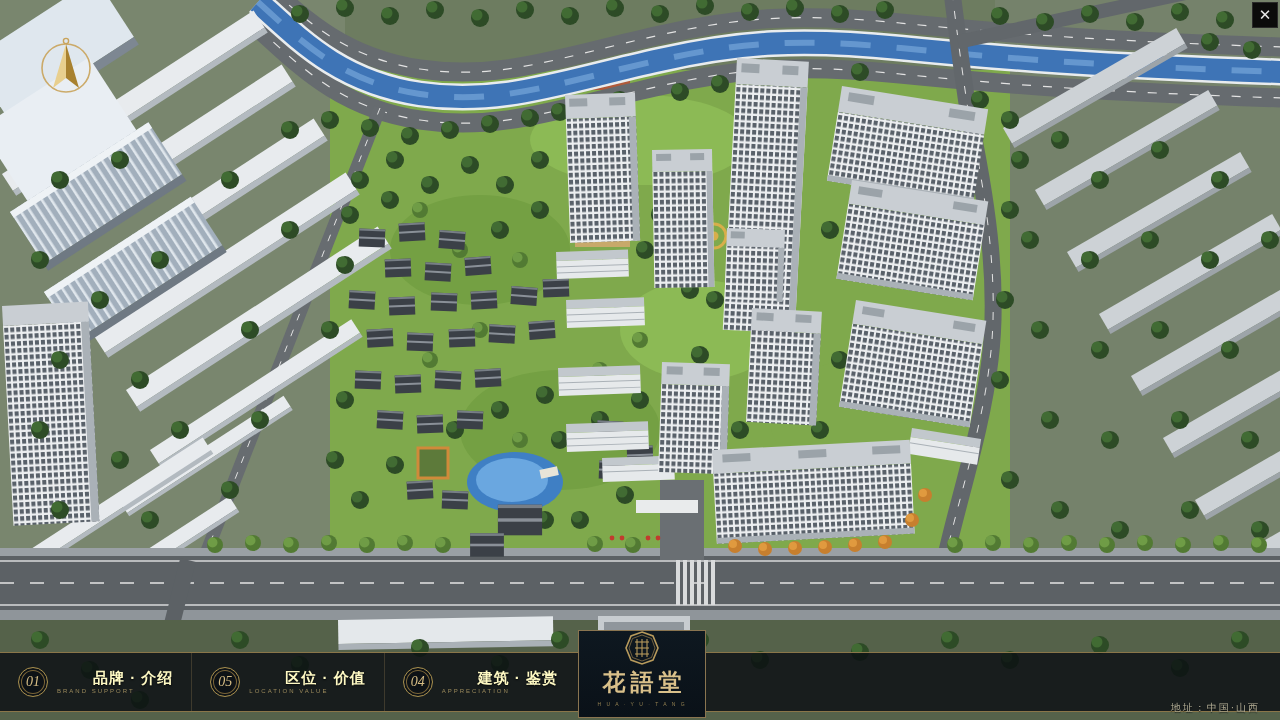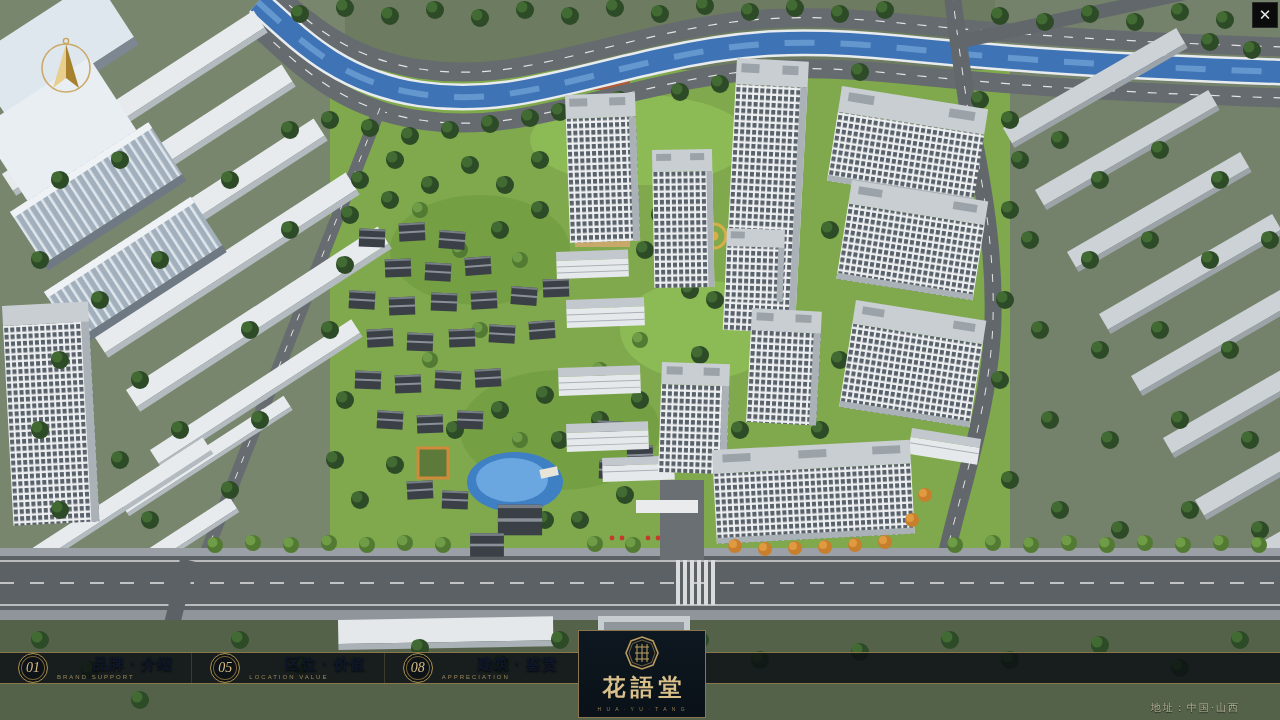--- a/index.html
+++ b/index.html
@@ -9,51 +9,51 @@
 
   
   .compass{position:absolute;left:36px;top:34px;width:60px;height:62px;}
 
   
   .close-btn{position:absolute;top:2px;right:2px;width:26px;height:26px;
       background:#0b0b0b;color:#e8e8e8;border:1px solid #2a2a2a;
       font-size:15px;line-height:24px;text-align:center;cursor:pointer;padding:0;}
 
   
-  .navbar{position:absolute;left:0;top:652px;width:1280px;height:32px;
+  .navbar{position:absolute;left:0;top:652px;width:1280px;height:60px;
       background:rgba(9,13,17,0.80);
       border-top:1px solid #8a7649;border-bottom:1px solid #8a7649;
       display:flex;align-items:stretch;box-sizing:border-box;}
   .nav-side{flex:1;display:flex;}
   .nav-center-spacer{width:128px;}
   .nav-item{flex:1;display:flex;align-items:center;justify-content:center;
       gap:9px;cursor:pointer;border-left:1px solid rgba(160,138,90,0.28);}
   .nav-side.left .nav-item:first-child{border-left:none;}
   .badge{width:28px;height:28px;border-radius:50%;flex:0 0 auto;
       border:1.5px solid #a8904f;background:#0d1216;
       box-shadow:inset 0 0 0 2px #0d1216, inset 0 0 0 3px #7a6538;
       display:flex;align-items:center;justify-content:center;}
   .badge span{font-family:"Liberation Serif",serif;font-style:italic;
       font-size:14px;color:#d6bd85;}
   .labels{display:flex;flex-direction:column;line-height:1.15;}
-  .cn{font-size:15px;font-weight:bold;color:#0f172a;letter-spacing:1px;
+  .cn{font-size:15px;font-weight:bold;color:#fef9c3;letter-spacing:1px;
       text-shadow:0 1px 2px rgba(0,0,0,.8);white-space:nowrap;margin-left:36px;}
   .en{font-size:6px;color:#9b8a5c;letter-spacing:2px;margin-top:2px;white-space:nowrap;}
 
   
   .logo-box{position:absolute;left:578px;top:630px;width:128px;height:88px;
       background:linear-gradient(180deg,#0e1820 0%,#0a1118 100%);
       border:1px solid #8a7550;box-sizing:border-box;cursor:pointer;
-      display:flex;flex-direction:column;align-items:center;padding-top:5px;}
+      display:flex;flex-direction:column;align-items:center;}
   .seal{width:34px;height:34px;}
   .logo-cn{font-family:"Liberation Serif",serif;font-size:23px;font-weight:bold;
       color:#d9c08a;letter-spacing:5px;margin-top:2px;text-indent:5px;}
   .logo-sub{font-size:5px;color:#938051;letter-spacing:2px;margin-top:3px;}
 
-  .address{position:absolute;right:40px;top:701px;font-size:10px;
+  .address{position:absolute;right:20px;top:701px;font-size:10px;
       color:#b5b098;letter-spacing:2px;text-shadow:0 1px 1px rgba(0,0,0,.7);}
 </style>
 </head>
 <body>
 
 <div class="stage">
 
   <svg class="scene" viewBox="0 0 1280 720" xmlns="http://www.w3.org/2000/svg">
     <defs>
       <pattern id="win" width="6" height="7" patternUnits="userSpaceOnUse">
@@ -592,21 +592,21 @@
         <div class="badge">
             <span>05</span>
           </div>
         <div class="labels">
             <div class="cn">区位 · 价值</div>
             <div class="en">LOCATION VALUE</div>
           </div>
       </div>
       <div class="nav-item">
         <div class="badge">
-            <span>08</span>
+            <span>04</span>
           </div>
         <div class="labels">
             <div class="cn">建筑 · 鉴赏</div>
             <div class="en">APPRECIATION</div>
           </div>
       </div>
     </div>
     <div class="nav-center-spacer"></div>
     <div class="nav-side right">
     </div>

